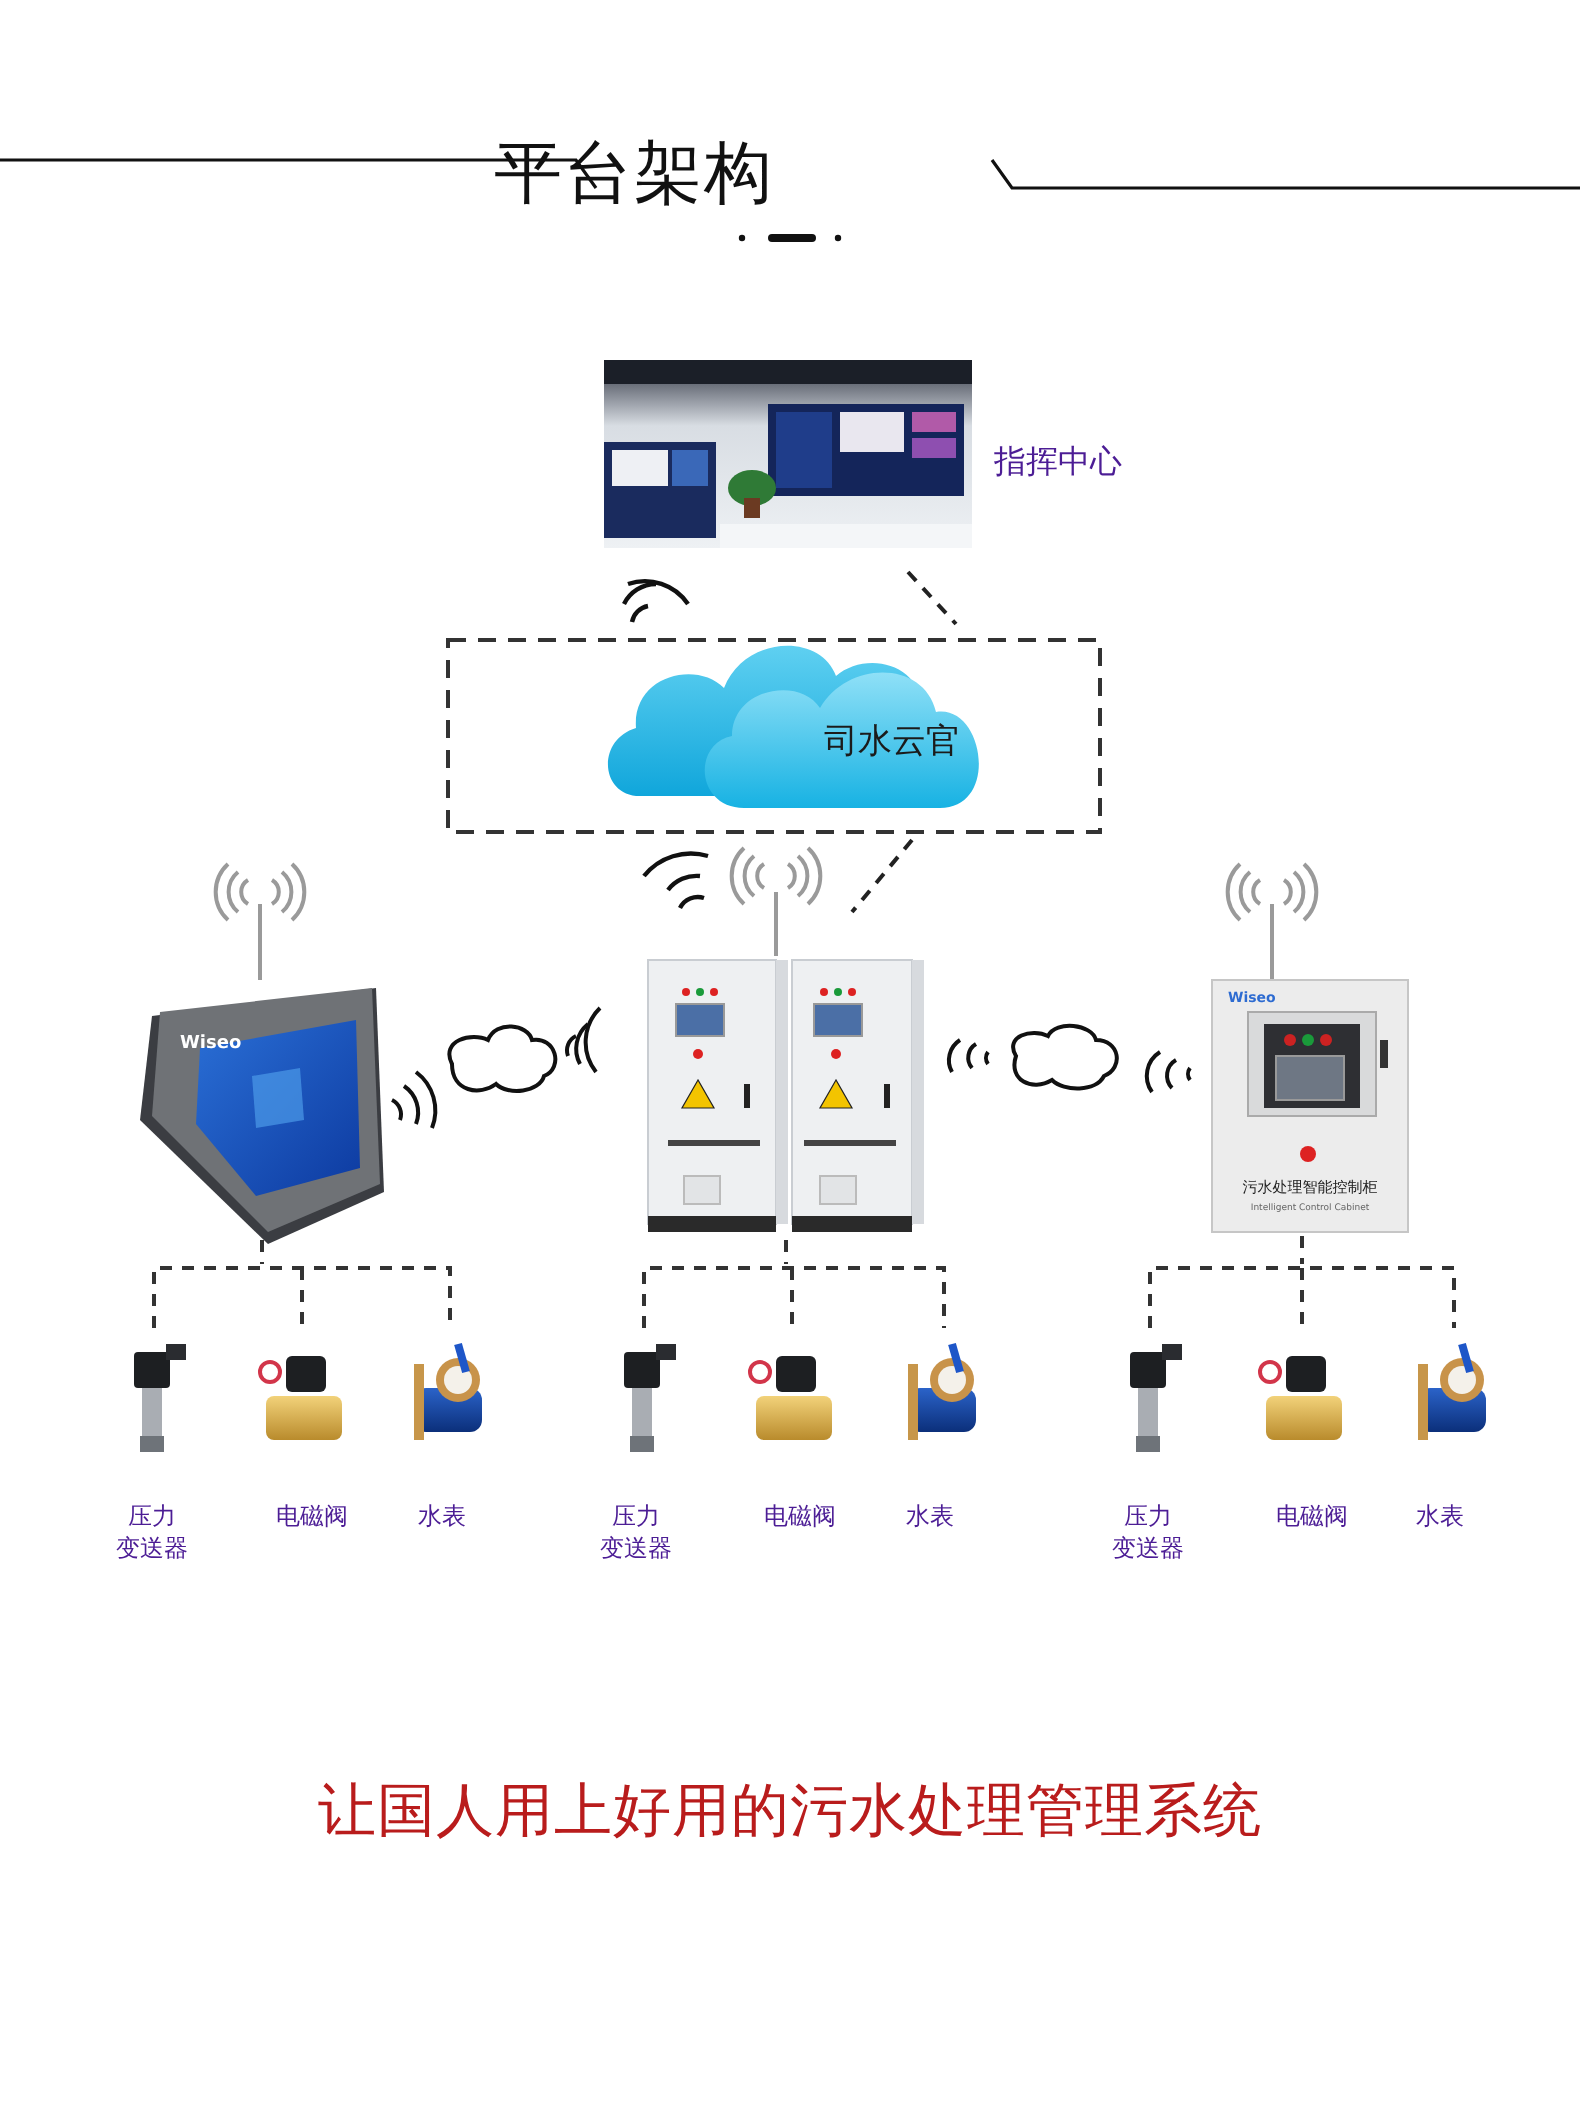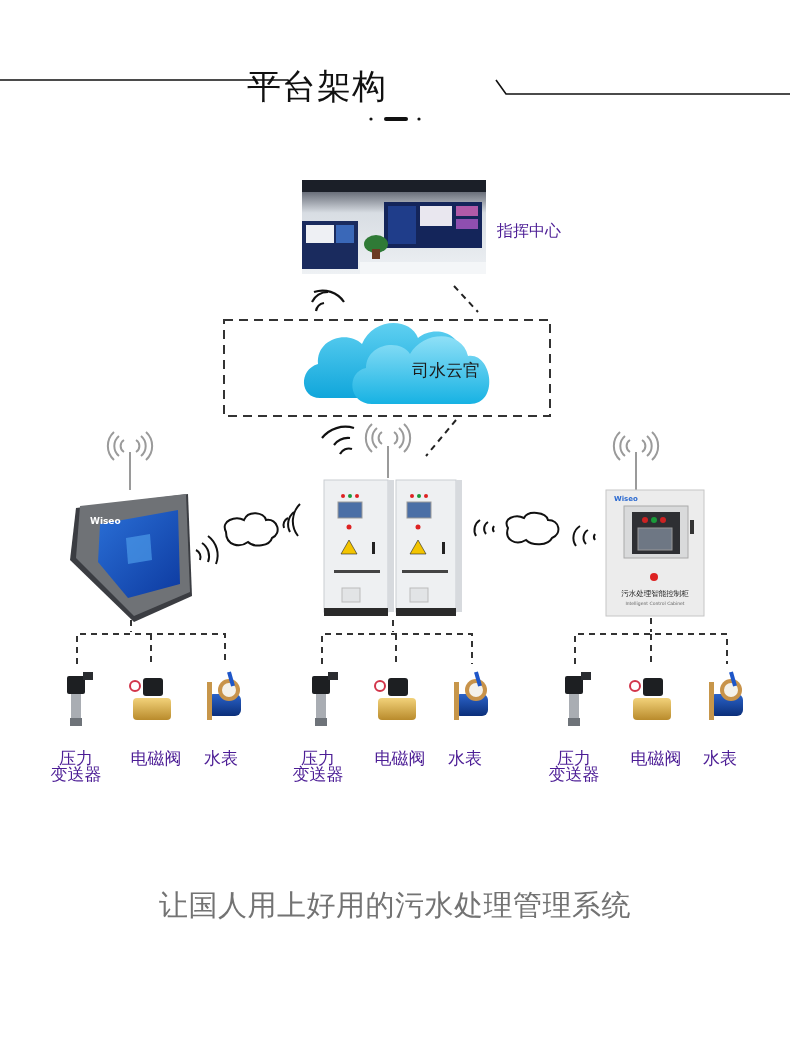--- a/index.html
+++ b/index.html
@@ -2,22 +2,22 @@
 <html><head>
 <meta charset="utf-8">
 <style>
   html, body { margin:0; padding:0; background:#ffffff; }
   body { width:790px; height:1060px; position:relative; overflow:hidden;
          font-family:"DejaVu Sans", sans-serif; color:#111; }
   .abs { position:absolute; }
   .title { left:0; top:64px; width:634px; text-align:center; font-size:34px;
            font-weight:normal; letter-spacing:1px; color:#111; }
   .txt { position:absolute; font-size:15px; color:#4c1d95; white-space:nowrap; }
-  .center-lbl { text-align:center; line-height:16px; font-size:17px; }
-  .slogan { left:0; top:886px; width:790px; text-align:center; font-size:29px; color:#737373; letter-spacing:0.5px; }
+  .center-lbl { text-align:center; line-height:16px; font-size:12px; }
+  .slogan { left:0; top:886px; width:790px; text-align:center; font-size:29px; color:#b91c1c; letter-spacing:0.5px; }
   svg { position:absolute; left:0; top:0; }
 </style>
 </head>
 <body>
 
 <div>
   <svg width="790" height="140">
     <polyline points="0,80 288,80 298,94" fill="none" stroke="#111" stroke-width="1.6"></polyline>
     <polyline points="496,80 506,94 790,94" fill="none" stroke="#111" stroke-width="1.6"></polyline>
     <circle cx="371" cy="119" r="1.6" fill="#111"></circle>

